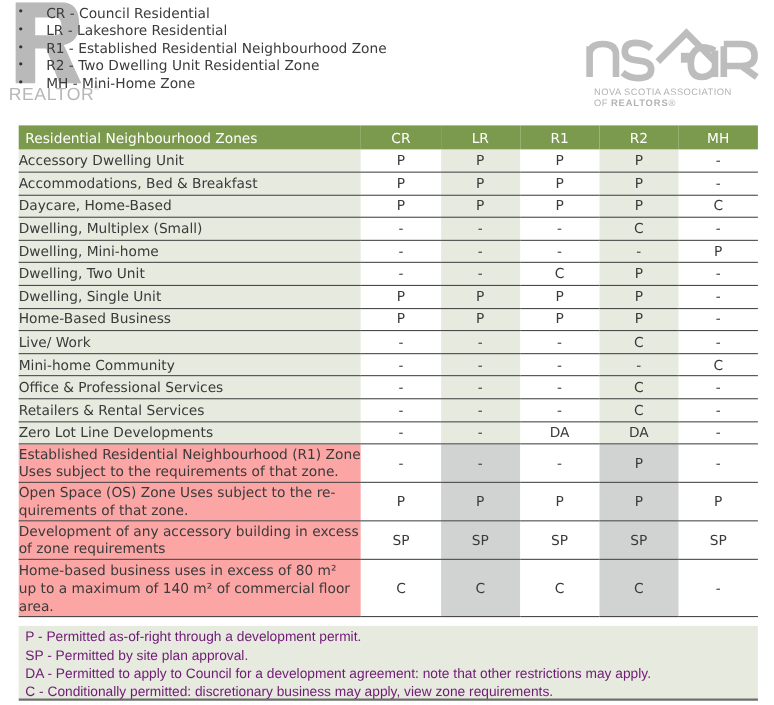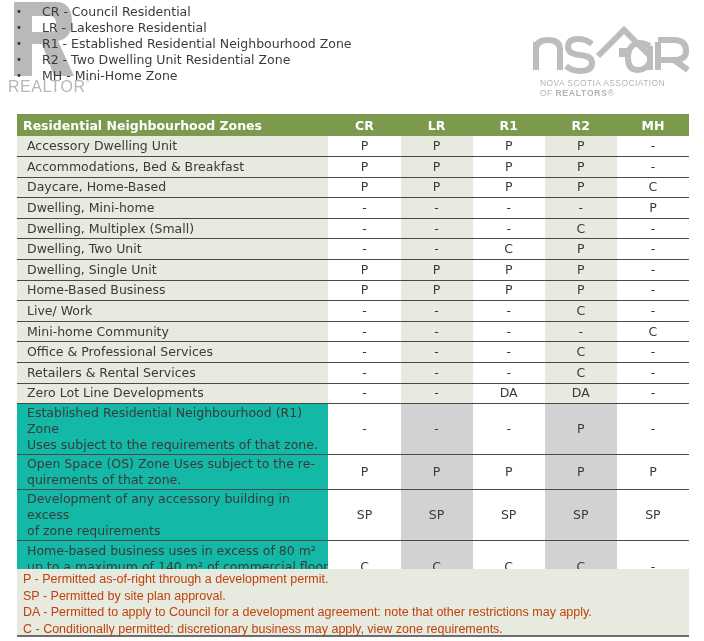--- a/index.html
+++ b/index.html
@@ -18,35 +18,35 @@
   .zone-list .bullet { width: 28px; font-size: 10px; color: #333; text-align: left; padding-left: 2px; }
   .zone-list .text { color: #3b3b3b; }
 
   
   .nsar-logo { position: absolute; left: 532px; top: 22px; width: 160px; height: 80px; }
   .nsar-caption { position: absolute; left: 540px; top: 78px; width: 140px; font-family: "Liberation Sans", sans-serif; color: #b3b3b3; font-size: 8.5px; line-height: 10px; letter-spacing: 0.4px; }
   .nsar-caption b { font-weight: bold; letter-spacing: 0.8px; }
 
   
   table.zones { position: absolute; left: 17px; top: 114px; width: 672px; border-collapse: collapse; font-size: 12.5px; }
-  table.zones th { background: #7c9a4d; color: #ffffff; font-weight: bold; height: 22px; text-align: center; font-size: 12.5px; }
+  table.zones th { background: #7c9a4d; color: #ffffff; font-weight: normal; height: 22px; text-align: center; font-size: 12.5px; }
   table.zones th.first { text-align: left; padding-left: 6px; }
   table.zones td { text-align: center; border-bottom: 1.5px solid #4a4a4a; color: #3a3a3a; }
-  table.zones td.label { text-align: left; padding-left: 10px; background: #e6eadf; width: 311px; }
+  table.zones td.label { text-align: left; padding-left: 0; background: #e6eadf; width: 311px; }
   table.zones td.c-white { background: #ffffff; width: 72px; }
   table.zones td.c-tint { background: #e6eadf; width: 72px; }
   table.zones tr.r-single td { height: 20.6px; line-height: 18px; }
-  table.zones tr.gray td.label { background: #14b8a6; }
+  table.zones tr.gray td.label { background: #fca5a5; }
   table.zones tr.gray td.c-tint { background: #d1d2d2; }
   table.zones tr.r-double td { height: 34px; line-height: 16px; }
   table.zones tr.r-triple td { height: 52px; line-height: 16px; }
   table.zones tr.r-double td.label, table.zones tr.r-triple td.label { padding-top: 1px; padding-bottom: 1px; }
 
   
-  .legend { position: absolute; left: 17px; top: 569px; width: 672px; height: 68px; background: #e6eadf; border-bottom: 2px solid #6e6e6e; padding: 2px 6px; font-family: "Liberation Sans", sans-serif; font-size: 12.5px; line-height: 16.5px; color: #c2410c; }
+  .legend { position: absolute; left: 17px; top: 569px; width: 672px; height: 68px; background: #e6eadf; border-bottom: 2px solid #6e6e6e; padding: 2px 6px; font-family: "Liberation Sans", sans-serif; font-size: 12.5px; line-height: 16.5px; color: #701a75; }
 </style>
 </head>
 <body>
 
 <div class="realtor-mark">
   <svg class="realtor-r" viewBox="0 0 60 74">
     <path d="M0 0 H42 Q58 0 58 20 Q58 36 44 39 L60 74 H40 L28 42 H18 V74 H0 Z M18 14 V30 H36 Q42 30 42 22 Q42 14 36 14 Z" fill="#b9b9b9"></path>
   </svg>
   <div class="realtor-word"><span>REALTOR</span><span class="realtor-reg">®</span></div>
 </div>
@@ -119,34 +119,34 @@
       </tr>
       <tr class="r-single">
         <td class="label">Daycare, Home-Based</td>
         <td class="c-white">P</td>
         <td class="c-tint">P</td>
         <td class="c-white">P</td>
         <td class="c-tint">P</td>
         <td class="c-white">C</td>
       </tr>
       <tr class="r-single">
+        <td class="label">Dwelling, Multiplex (Small)</td>
+        <td class="c-white">-</td>
+        <td class="c-tint">-</td>
+        <td class="c-white">-</td>
+        <td class="c-tint">C</td>
+        <td class="c-white">-</td>
+      </tr>
+      <tr class="r-single">
         <td class="label">Dwelling, Mini-home</td>
         <td class="c-white">-</td>
         <td class="c-tint">-</td>
         <td class="c-white">-</td>
         <td class="c-tint">-</td>
         <td class="c-white">P</td>
-      </tr>
-      <tr class="r-single">
-        <td class="label">Dwelling, Multiplex (Small)</td>
-        <td class="c-white">-</td>
-        <td class="c-tint">-</td>
-        <td class="c-white">-</td>
-        <td class="c-tint">C</td>
-        <td class="c-white">-</td>
       </tr>
       <tr class="r-single">
         <td class="label">Dwelling, Two Unit</td>
         <td class="c-white">-</td>
         <td class="c-tint">-</td>
         <td class="c-white">C</td>
         <td class="c-tint">P</td>
         <td class="c-white">-</td>
       </tr>
       <tr class="r-single">

